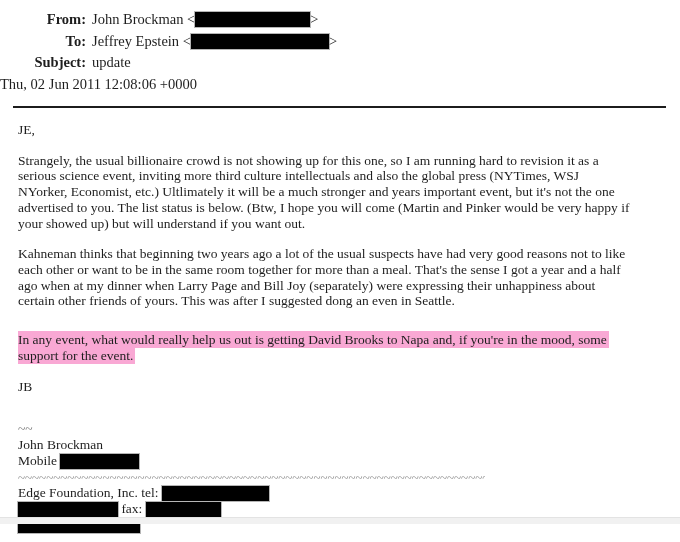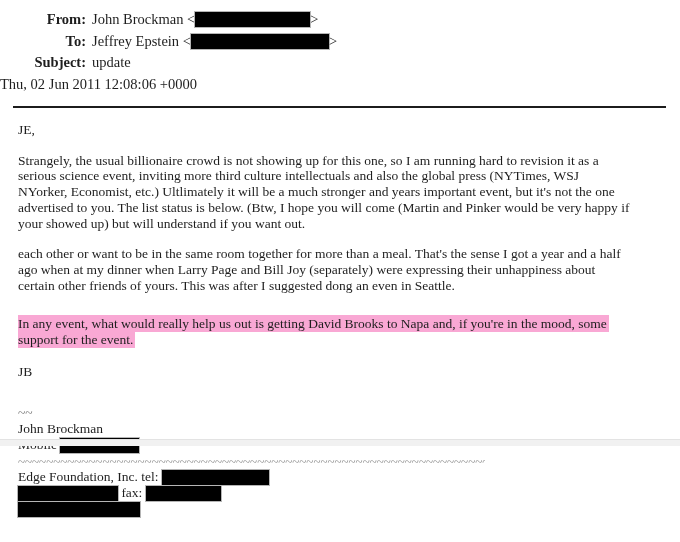--- a/index.html
+++ b/index.html
@@ -4,21 +4,21 @@
 <style>
   html, body { margin: 0; padding: 0; }
   body {
     width: 680px; height: 542px;
     background: #ffffff;
     overflow: hidden;
     position: relative;
     font-family: "Liberation Serif", "DejaVu Serif", serif;
     color: #1e1e1e;
   }
-  .page { position: relative; width: 680px; height: 446px; }
+  .page { position: relative; width: 680px; height: 524px; }
 
   
   .email-header { padding-top: 9px; }
   .header-row { display: flex; line-height: 21.5px; font-size: 14.5px; }
   .header-label {
     width: 86px; min-width: 86px;
     text-align: right; font-weight: bold;
     padding-right: 6px;
   }
   .header-value { white-space: nowrap; }
@@ -98,20 +98,21 @@
 
     <div id="paragraphs">
         <div class="para">
           <div class="line">Strangely, the usual billionaire crowd is not showing up for this one, so I am running hard to revision it as a</div>
           <div class="line">serious science event, inviting more third culture intellectuals and also the global press (NYTimes, WSJ</div>
           <div class="line">NYorker, Economist, etc.) Ultlimately it will be a much stronger and years important event, but it's not the one</div>
           <div class="line">advertised to you. The list status is below. (Btw, I hope you will come (Martin and Pinker would be very happy if</div>
           <div class="line">your showed up) but will understand if you want out.</div>
         </div>
         <div class="para">
+          <div class="line">Kahneman thinks that beginning two years ago a lot of the usual suspects have had very good reasons not to like</div>
           <div class="line">each other or want to be in the same room together for more than a meal. That's the sense I got a year and a half</div>
           <div class="line">ago when at my dinner when Larry Page and Bill Joy (separately) were expressing their unhappiness about</div>
           <div class="line">certain other friends of yours. This was after I suggested dong an even in Seattle.</div>
         </div>
         <div class="para highlighted">
           <div class="line"><span class="hl-span">In any event, what would really help us out is getting David Brooks to Napa and, if you're in the mood, some</span></div>
           <div class="line"><span class="hl-span">support for the event.</span></div>
         </div>
       </div>
 

